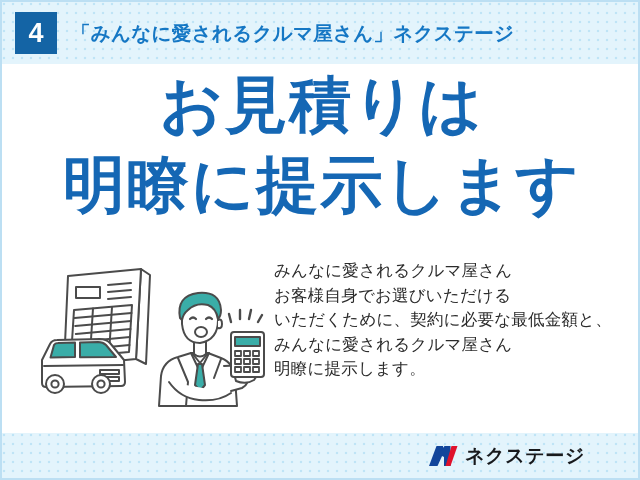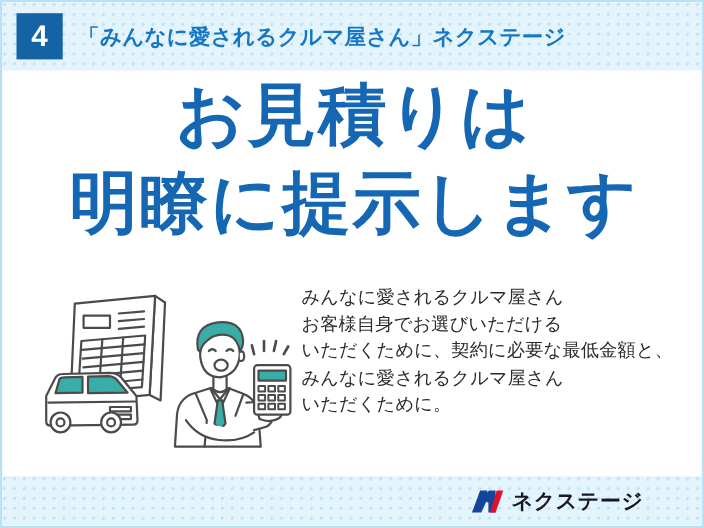--- a/index.html
+++ b/index.html
@@ -148,21 +148,21 @@
   <div id="headline">
     <span id="headline-line-1" class="headline-line">お見積りは</span>
     <span id="headline-line-2" class="headline-line">明瞭に提示します</span>
   </div>
 
   <div id="body-copy">
     <span class="body-line">みんなに愛されるクルマ屋さん</span>
     <span class="body-line">お客様自身でお選びいただける</span>
     <span class="body-line">いただくために、契約に必要な最低金額と、</span>
     <span class="body-line">みんなに愛されるクルマ屋さん</span>
-    <span class="body-line">いただくために。</span>
+    <span class="body-line">明瞭に提示します。</span>
   </div>
 
   <div id="illustration">
     <svg viewBox="0 0 248 158" xmlns="http://www.w3.org/2000/svg">
       <g fill="none" stroke="#4b4b4b" stroke-width="2" stroke-linecap="round" stroke-linejoin="round">
 
         <g>
           <path d="M113 9 L122 15 L118 104 L108 99 Z" fill="#ffffff"></path>
           <path d="M40 16 L113 9 L108 99 L36 106 Z" fill="#ffffff"></path>
 

